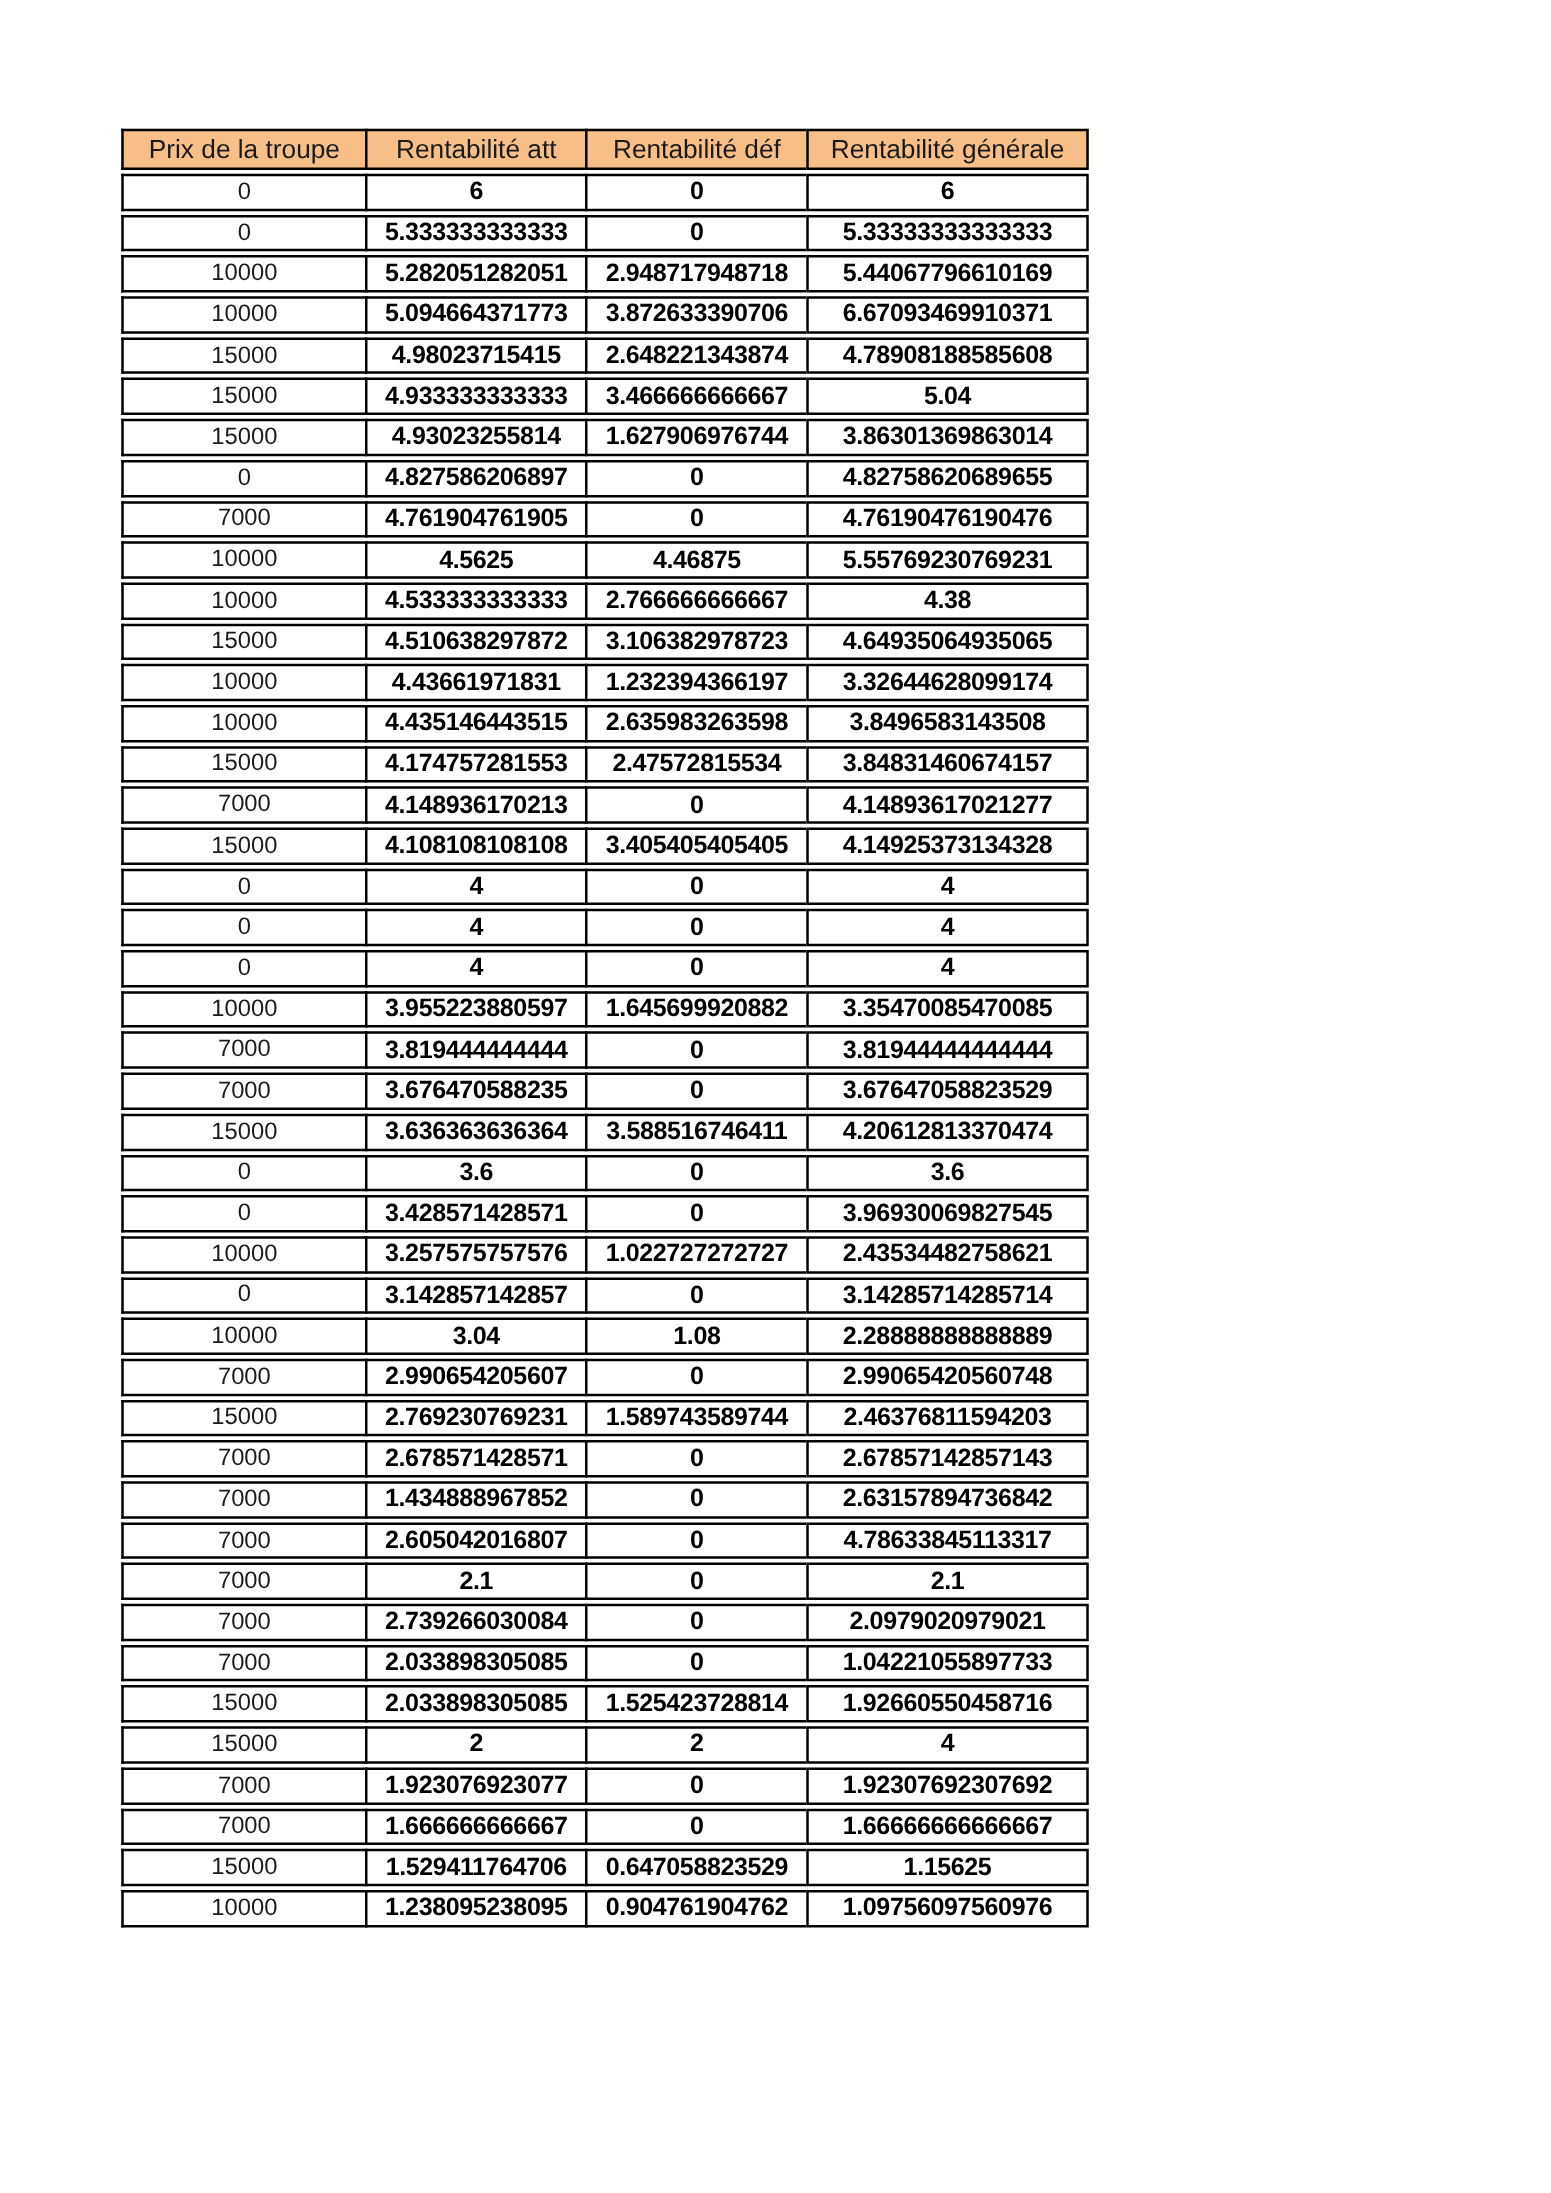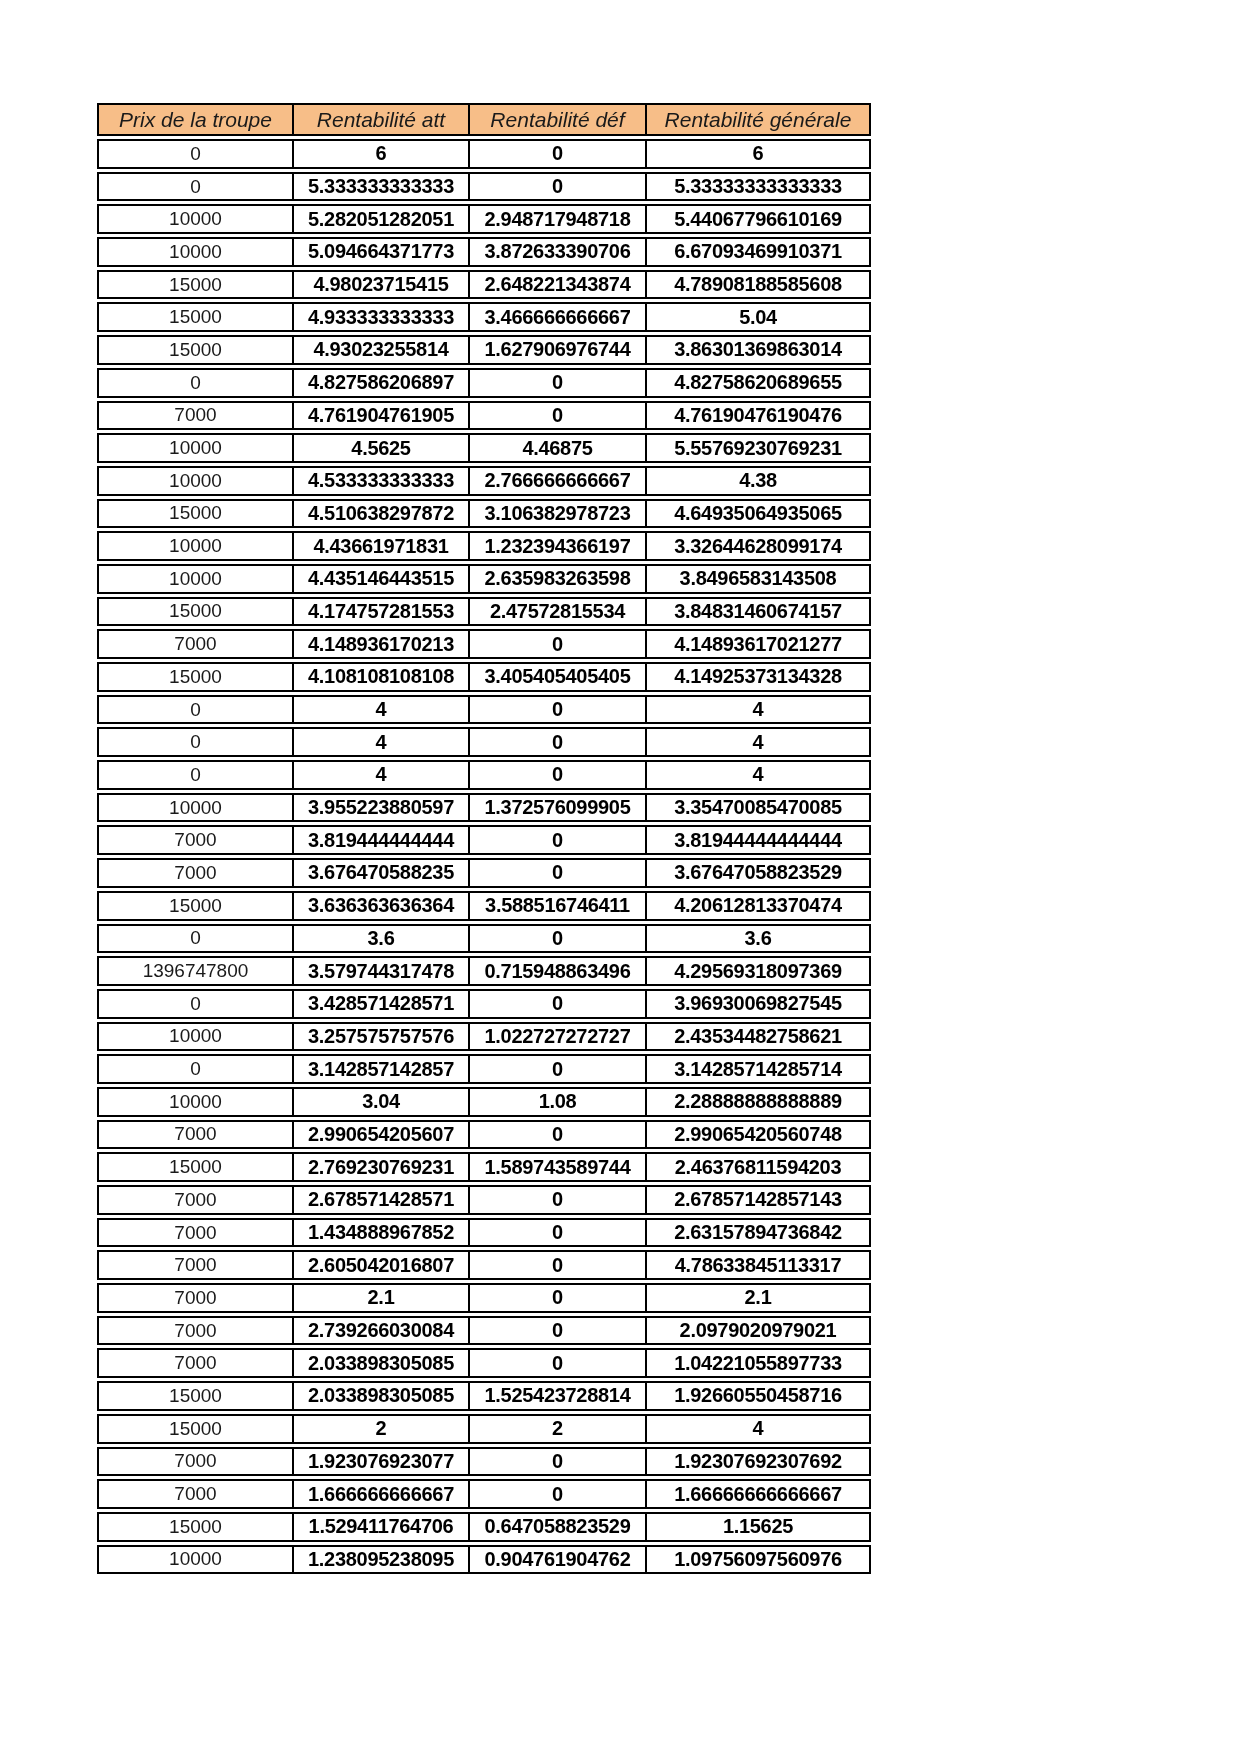--- a/index.html
+++ b/index.html
@@ -28,21 +28,20 @@
   }
   table.data-table col.c0 { width: 195px; }
   table.data-table col.c1 { width: 176px; }
   table.data-table col.c2 { width: 177px; }
   table.data-table col.c3 { width: 226px; }
 
   .data-table th {
     background: var(--header-bg, #F7BE88);
     border: 2px solid #000000;
     border-right-width: 0;
-    font-style: italic;
     font-weight: 400;
     font-size: 21px;
     color: #1a1a1a;
     height: 29px;
     text-align: center;
     padding: 0 2px;
     white-space: nowrap;
     overflow: hidden;
   }
   .data-table th:last-child { border-right-width: 2px; }
@@ -206,21 +205,21 @@
         </tr>
         <tr>
           <td class="col0">0</td>
           <td class="col1">4</td>
           <td class="col2">0</td>
           <td class="col3">4</td>
         </tr>
         <tr>
           <td class="col0">10000</td>
           <td class="col1">3.955223880597</td>
-          <td class="col2">1.372576099905</td>
+          <td class="col2">1.645699920882</td>
           <td class="col3">3.35470085470085</td>
         </tr>
         <tr>
           <td class="col0">7000</td>
           <td class="col1">3.819444444444</td>
           <td class="col2">0</td>
           <td class="col3">3.81944444444444</td>
         </tr>
         <tr>
           <td class="col0">7000</td>
@@ -232,26 +231,20 @@
           <td class="col0">15000</td>
           <td class="col1">3.636363636364</td>
           <td class="col2">3.588516746411</td>
           <td class="col3">4.20612813370474</td>
         </tr>
         <tr>
           <td class="col0">0</td>
           <td class="col1">3.6</td>
           <td class="col2">0</td>
           <td class="col3">3.6</td>
-        </tr>
-        <tr>
-          <td class="col0">1396747800</td>
-          <td class="col1">3.579744317478</td>
-          <td class="col2">0.715948863496</td>
-          <td class="col3">4.29569318097369</td>
         </tr>
         <tr>
           <td class="col0">0</td>
           <td class="col1">3.428571428571</td>
           <td class="col2">0</td>
           <td class="col3">3.96930069827545</td>
         </tr>
         <tr>
           <td class="col0">10000</td>
           <td class="col1">3.257575757576</td>

